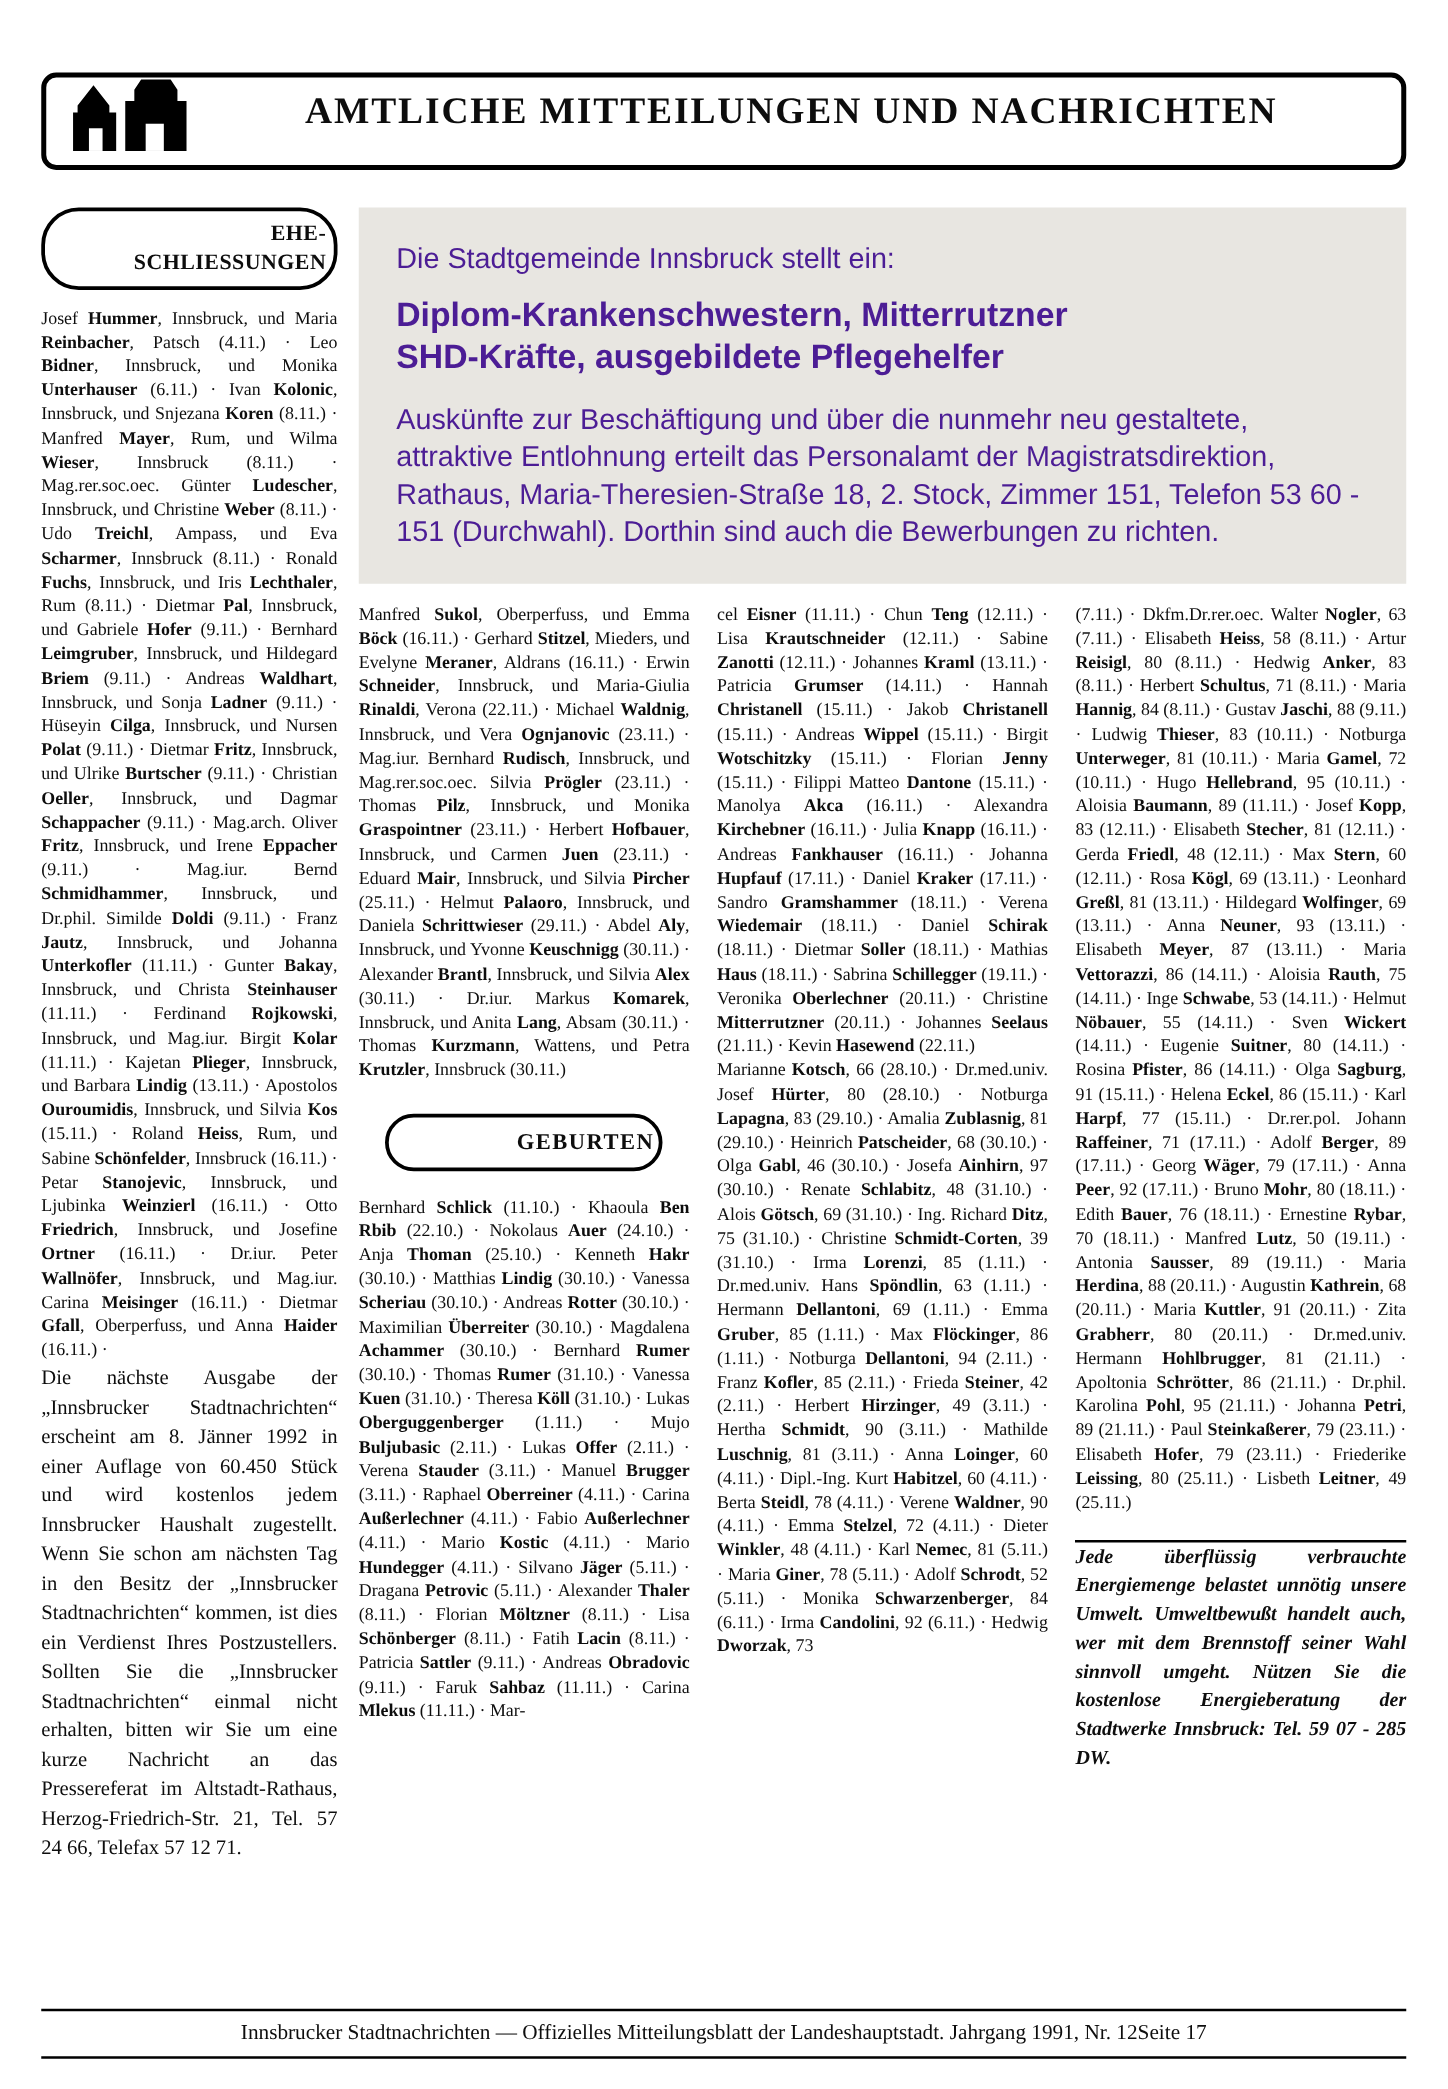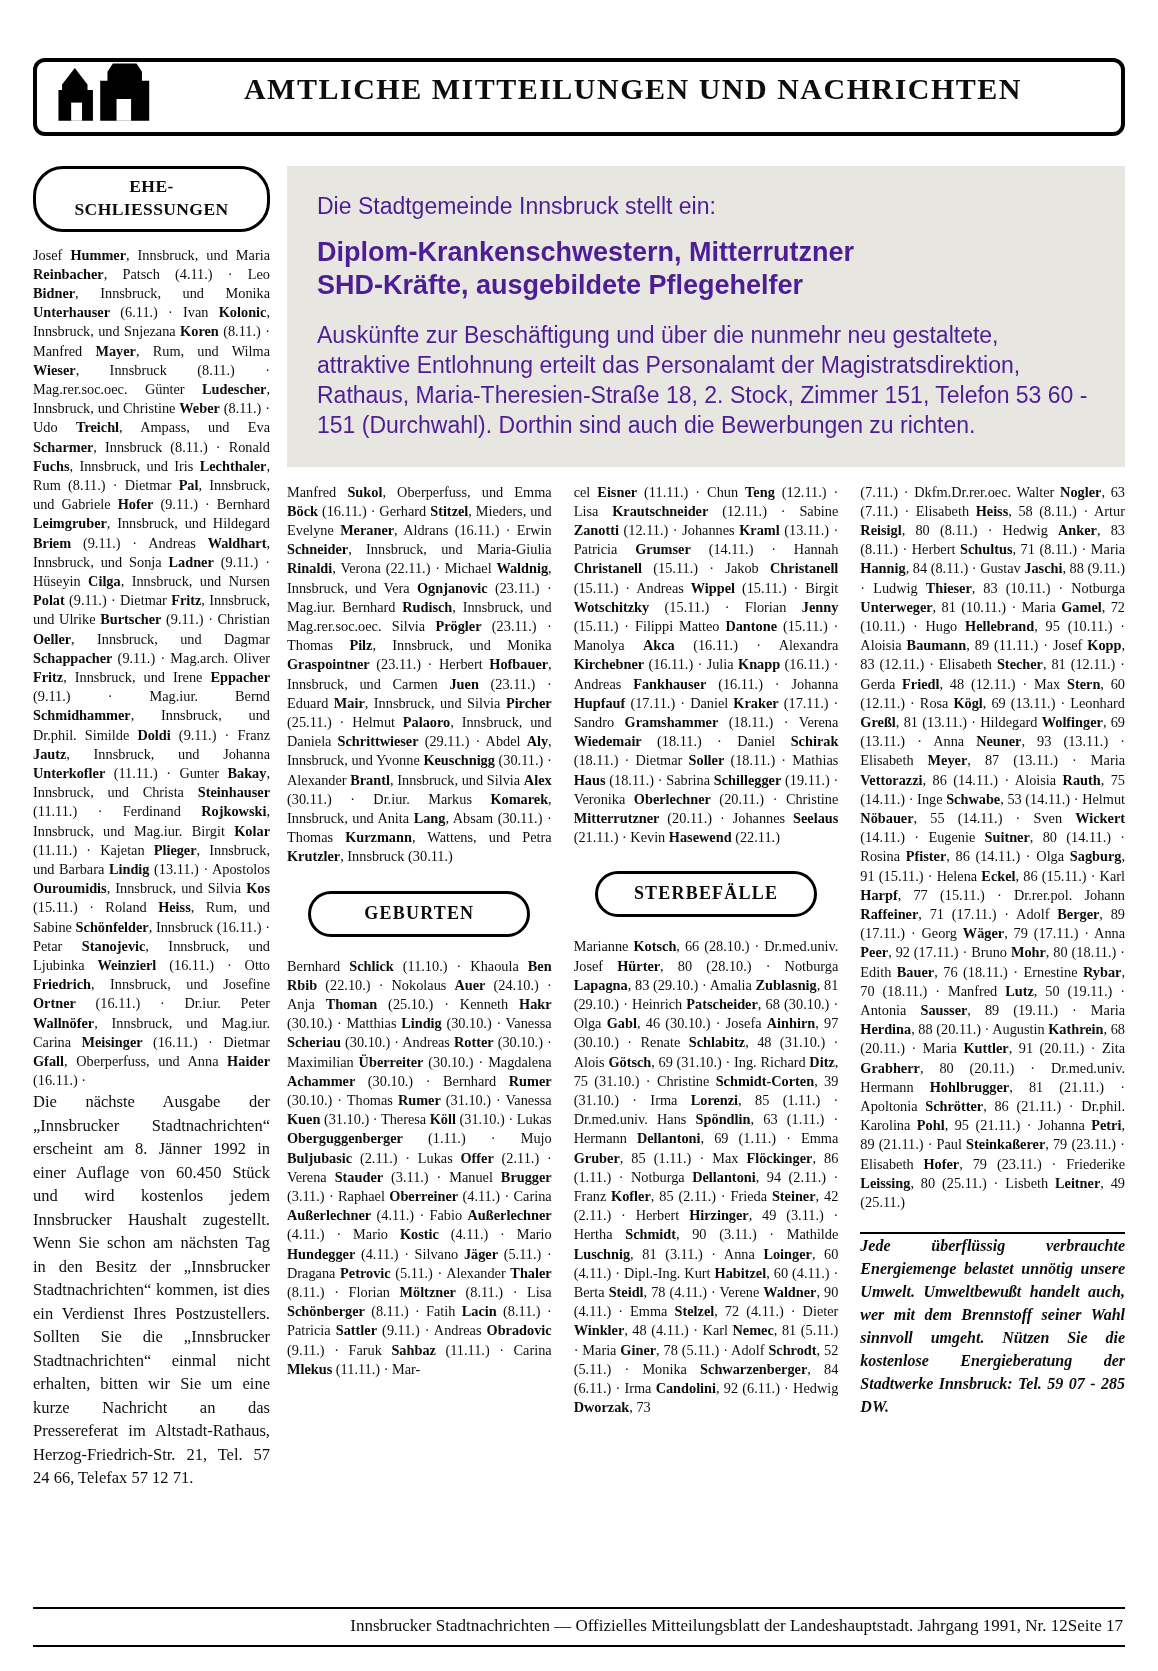--- a/index.html
+++ b/index.html
@@ -38,21 +38,21 @@
   .tcol { flex: 1; min-width: 0; }
   
   .body-text {
     font-size: 14.3px; line-height: 19.2px;
     text-align: justify; overflow-wrap: break-word;
   }
   .body-text b { font-weight: 700; }
   
   .section-box {
     border: 3px solid #000; border-radius: 30px;
-    text-align: center; font-weight: 700;
+    text-align: right; font-weight: 700;
     padding: 6px 6px 8px;
   }
   .section-box.first { font-size: 17.5px; line-height: 1.3; letter-spacing: .4px; margin-bottom: 14px; }
   .section-box.mid-box { width: 84%; margin: 24px auto 20px; font-size: 18px; letter-spacing: 1.2px; padding: 9px 4px 10px; }
   
   .job-ad {
     background: #e8e6e1;
     color: #4c1d95;
     font-family: "Liberation Sans", sans-serif;
     padding: 27px 30px 26px;
@@ -73,21 +73,21 @@
     border-top: 2.5px solid #000;
     font-style: italic; font-weight: 700;
     font-size: 16px; line-height: 23px;
     text-align: justify;
   }
   
   .page-footer {
     position: absolute; left: 33px; right: 33px; bottom: 24px;
     border-top: 2px solid #000; border-bottom: 2px solid #000;
     padding: 7px 2px 9px;
-    display: flex; justify-content: flex-end;
+    display: flex; justify-content: center;
     font-size: 17px;
   }
 </style>
 </head>
 <body>
 
 <div class="page">
 
   <header class="masthead">
     <span class="logo">
@@ -126,21 +126,20 @@
       <div class="three-cols">
 
         <div class="tcol">
           <p class="body-text">Manfred <b>Sukol</b>, Oberperfuss, und Emma <b>Böck</b> (16.11.) · Gerhard <b>Stitzel</b>, Mieders, und Evelyne <b>Meraner</b>, Aldrans (16.11.) · Erwin <b>Schneider</b>, Innsbruck, und Maria-Giulia <b>Rinaldi</b>, Verona (22.11.) · Michael <b>Waldnig</b>, Innsbruck, und Vera <b>Ognjanovic</b> (23.11.) · Mag.iur. Bernhard <b>Rudisch</b>, Innsbruck, und Mag.rer.soc.oec. Silvia <b>Prögler</b> (23.11.) · Thomas <b>Pilz</b>, Innsbruck, und Monika <b>Graspointner</b> (23.11.) · Herbert <b>Hofbauer</b>, Innsbruck, und Carmen <b>Juen</b> (23.11.) · Eduard <b>Mair</b>, Innsbruck, und Silvia <b>Pircher</b> (25.11.) · Helmut <b>Palaoro</b>, Innsbruck, und Daniela <b>Schrittwieser</b> (29.11.) · Abdel <b>Aly</b>, Innsbruck, und Yvonne <b>Keuschnigg</b> (30.11.) · Alexander <b>Brantl</b>, Innsbruck, und Silvia <b>Alex</b> (30.11.) · Dr.iur. Markus <b>Komarek</b>, Innsbruck, und Anita <b>Lang</b>, Absam (30.11.) · Thomas <b>Kurzmann</b>, Wattens, und Petra <b>Krutzler</b>, Innsbruck (30.11.)</p>
           <div class="section-box mid-box">GEBURTEN</div>
           <p class="body-text">Bernhard <b>Schlick</b> (11.10.) · Khaoula <b>Ben Rbib</b> (22.10.) · Nokolaus <b>Auer</b> (24.10.) · Anja <b>Thoman</b> (25.10.) · Kenneth <b>Hakr</b> (30.10.) · Matthias <b>Lindig</b> (30.10.) · Vanessa <b>Scheriau</b> (30.10.) · Andreas <b>Rotter</b> (30.10.) · Maximilian <b>Überreiter</b> (30.10.) · Magdalena <b>Achammer</b> (30.10.) · Bernhard <b>Rumer</b> (30.10.) · Thomas <b>Rumer</b> (31.10.) · Vanessa <b>Kuen</b> (31.10.) · Theresa <b>Köll</b> (31.10.) · Lukas <b>Oberguggenberger</b> (1.11.) · Mujo <b>Buljubasic</b> (2.11.) · Lukas <b>Offer</b> (2.11.) · Verena <b>Stauder</b> (3.11.) · Manuel <b>Brugger</b> (3.11.) · Raphael <b>Oberreiner</b> (4.11.) · Carina <b>Außerlechner</b> (4.11.) · Fabio <b>Außerlechner</b> (4.11.) · Mario <b>Kostic</b> (4.11.) · Mario <b>Hundegger</b> (4.11.) · Silvano <b>Jäger</b> (5.11.) · Dragana <b>Petrovic</b> (5.11.) · Alexander <b>Thaler</b> (8.11.) · Florian <b>Möltzner</b> (8.11.) · Lisa <b>Schönberger</b> (8.11.) · Fatih <b>Lacin</b> (8.11.) · Patricia <b>Sattler</b> (9.11.) · Andreas <b>Obradovic</b> (9.11.) · Faruk <b>Sahbaz</b> (11.11.) · Carina <b>Mlekus</b> (11.11.) · Mar-</p>
         </div>
 
         <div class="tcol">
           <p class="body-text">cel <b>Eisner</b> (11.11.) · Chun <b>Teng</b> (12.11.) · Lisa <b>Krautschneider</b> (12.11.) · Sabine <b>Zanotti</b> (12.11.) · Johannes <b>Kraml</b> (13.11.) · Patricia <b>Grumser</b> (14.11.) · Hannah <b>Christanell</b> (15.11.) · Jakob <b>Christanell</b> (15.11.) · Andreas <b>Wippel</b> (15.11.) · Birgit <b>Wotschitzky</b> (15.11.) · Florian <b>Jenny</b> (15.11.) · Filippi Matteo <b>Dantone</b> (15.11.) · Manolya <b>Akca</b> (16.11.) · Alexandra <b>Kirchebner</b> (16.11.) · Julia <b>Knapp</b> (16.11.) · Andreas <b>Fankhauser</b> (16.11.) · Johanna <b>Hupfauf</b> (17.11.) · Daniel <b>Kraker</b> (17.11.) · Sandro <b>Gramshammer</b> (18.11.) · Verena <b>Wiedemair</b> (18.11.) · Daniel <b>Schirak</b> (18.11.) · Dietmar <b>Soller</b> (18.11.) · Mathias <b>Haus</b> (18.11.) · Sabrina <b>Schillegger</b> (19.11.) · Veronika <b>Oberlechner</b> (20.11.) · Christine <b>Mitterrutzner</b> (20.11.) · Johannes <b>Seelaus</b> (21.11.) · Kevin <b>Hasewend</b> (22.11.)</p>
-          <div class="section-box mid-box">STERBEFÄLLE</div>
           <p class="body-text">Marianne <b>Kotsch</b>, 66 (28.10.) · Dr.med.univ. Josef <b>Hürter</b>, 80 (28.10.) · Notburga <b>Lapagna</b>, 83 (29.10.) · Amalia <b>Zublasnig</b>, 81 (29.10.) · Heinrich <b>Patscheider</b>, 68 (30.10.) · Olga <b>Gabl</b>, 46 (30.10.) · Josefa <b>Ainhirn</b>, 97 (30.10.) · Renate <b>Schlabitz</b>, 48 (31.10.) · Alois <b>Götsch</b>, 69 (31.10.) · Ing. Richard <b>Ditz</b>, 75 (31.10.) · Christine <b>Schmidt-Corten</b>, 39 (31.10.) · Irma <b>Lorenzi</b>, 85 (1.11.) · Dr.med.univ. Hans <b>Spöndlin</b>, 63 (1.11.) · Hermann <b>Dellantoni</b>, 69 (1.11.) · Emma <b>Gruber</b>, 85 (1.11.) · Max <b>Flöckinger</b>, 86 (1.11.) · Notburga <b>Dellantoni</b>, 94 (2.11.) · Franz <b>Kofler</b>, 85 (2.11.) · Frieda <b>Steiner</b>, 42 (2.11.) · Herbert <b>Hirzinger</b>, 49 (3.11.) · Hertha <b>Schmidt</b>, 90 (3.11.) · Mathilde <b>Luschnig</b>, 81 (3.11.) · Anna <b>Loinger</b>, 60 (4.11.) · Dipl.-Ing. Kurt <b>Habitzel</b>, 60 (4.11.) · Berta <b>Steidl</b>, 78 (4.11.) · Verene <b>Waldner</b>, 90 (4.11.) · Emma <b>Stelzel</b>, 72 (4.11.) · Dieter <b>Winkler</b>, 48 (4.11.) · Karl <b>Nemec</b>, 81 (5.11.) · Maria <b>Giner</b>, 78 (5.11.) · Adolf <b>Schrodt</b>, 52 (5.11.) · Monika <b>Schwarzenberger</b>, 84 (6.11.) · Irma <b>Candolini</b>, 92 (6.11.) · Hedwig <b>Dworzak</b>, 73</p>
         </div>
 
         <div class="tcol">
           <p class="body-text">(7.11.) · Dkfm.Dr.rer.oec. Walter <b>Nogler</b>, 63 (7.11.) · Elisabeth <b>Heiss</b>, 58 (8.11.) · Artur <b>Reisigl</b>, 80 (8.11.) · Hedwig <b>Anker</b>, 83 (8.11.) · Herbert <b>Schultus</b>, 71 (8.11.) · Maria <b>Hannig</b>, 84 (8.11.) · Gustav <b>Jaschi</b>, 88 (9.11.) · Ludwig <b>Thieser</b>, 83 (10.11.) · Notburga <b>Unterweger</b>, 81 (10.11.) · Maria <b>Gamel</b>, 72 (10.11.) · Hugo <b>Hellebrand</b>, 95 (10.11.) · Aloisia <b>Baumann</b>, 89 (11.11.) · Josef <b>Kopp</b>, 83 (12.11.) · Elisabeth <b>Stecher</b>, 81 (12.11.) · Gerda <b>Friedl</b>, 48 (12.11.) · Max <b>Stern</b>, 60 (12.11.) · Rosa <b>Kögl</b>, 69 (13.11.) · Leonhard <b>Greßl</b>, 81 (13.11.) · Hildegard <b>Wolfinger</b>, 69 (13.11.) · Anna <b>Neuner</b>, 93 (13.11.) · Elisabeth <b>Meyer</b>, 87 (13.11.) · Maria <b>Vettorazzi</b>, 86 (14.11.) · Aloisia <b>Rauth</b>, 75 (14.11.) · Inge <b>Schwabe</b>, 53 (14.11.) · Helmut <b>Nöbauer</b>, 55 (14.11.) · Sven <b>Wickert</b> (14.11.) · Eugenie <b>Suitner</b>, 80 (14.11.) · Rosina <b>Pfister</b>, 86 (14.11.) · Olga <b>Sagburg</b>, 91 (15.11.) · Helena <b>Eckel</b>, 86 (15.11.) · Karl <b>Harpf</b>, 77 (15.11.) · Dr.rer.pol. Johann <b>Raffeiner</b>, 71 (17.11.) · Adolf <b>Berger</b>, 89 (17.11.) · Georg <b>Wäger</b>, 79 (17.11.) · Anna <b>Peer</b>, 92 (17.11.) · Bruno <b>Mohr</b>, 80 (18.11.) · Edith <b>Bauer</b>, 76 (18.11.) · Ernestine <b>Rybar</b>, 70 (18.11.) · Manfred <b>Lutz</b>, 50 (19.11.) · Antonia <b>Sausser</b>, 89 (19.11.) · Maria <b>Herdina</b>, 88 (20.11.) · Augustin <b>Kathrein</b>, 68 (20.11.) · Maria <b>Kuttler</b>, 91 (20.11.) · Zita <b>Grabherr</b>, 80 (20.11.) · Dr.med.univ. Hermann <b>Hohlbrugger</b>, 81 (21.11.) · Apoltonia <b>Schrötter</b>, 86 (21.11.) · Dr.phil. Karolina <b>Pohl</b>, 95 (21.11.) · Johanna <b>Petri</b>, 89 (21.11.) · Paul <b>Steinkaßerer</b>, 79 (23.11.) · Elisabeth <b>Hofer</b>, 79 (23.11.) · Friederike <b>Leissing</b>, 80 (25.11.) · Lisbeth <b>Leitner</b>, 49 (25.11.)</p>
           <p class="energy">Jede überflüssig verbrauchte Energiemenge belastet unnötig unsere Umwelt. Umweltbewußt handelt auch, wer mit dem Brennstoff seiner Wahl sinnvoll umgeht. Nützen Sie die kostenlose Energieberatung der Stadtwerke Innsbruck: Tel. 59 07 - 285 DW.</p>
         </div>
 
       </div>
     </div>

